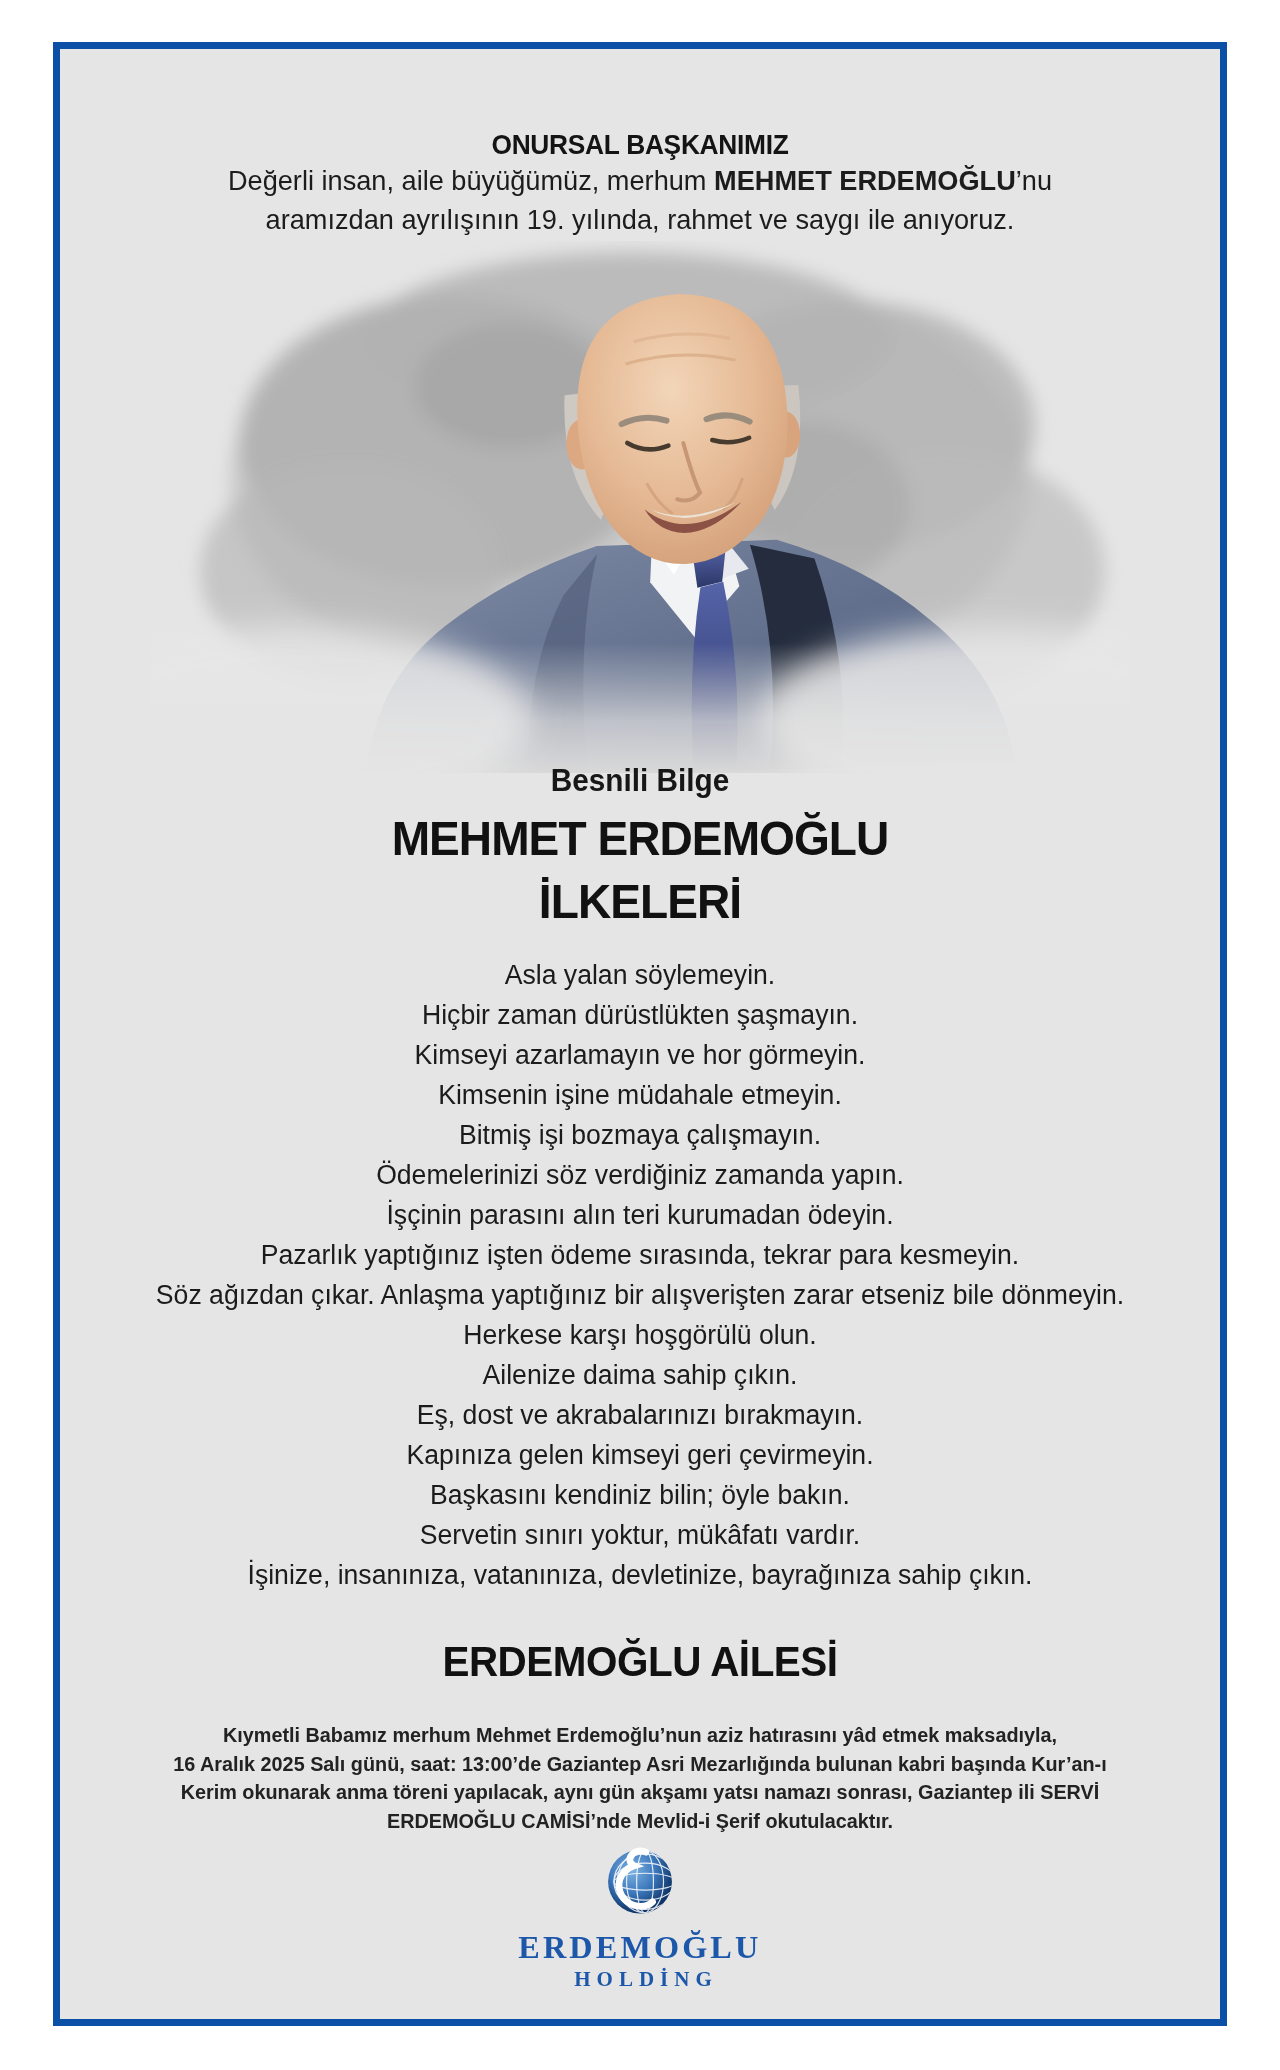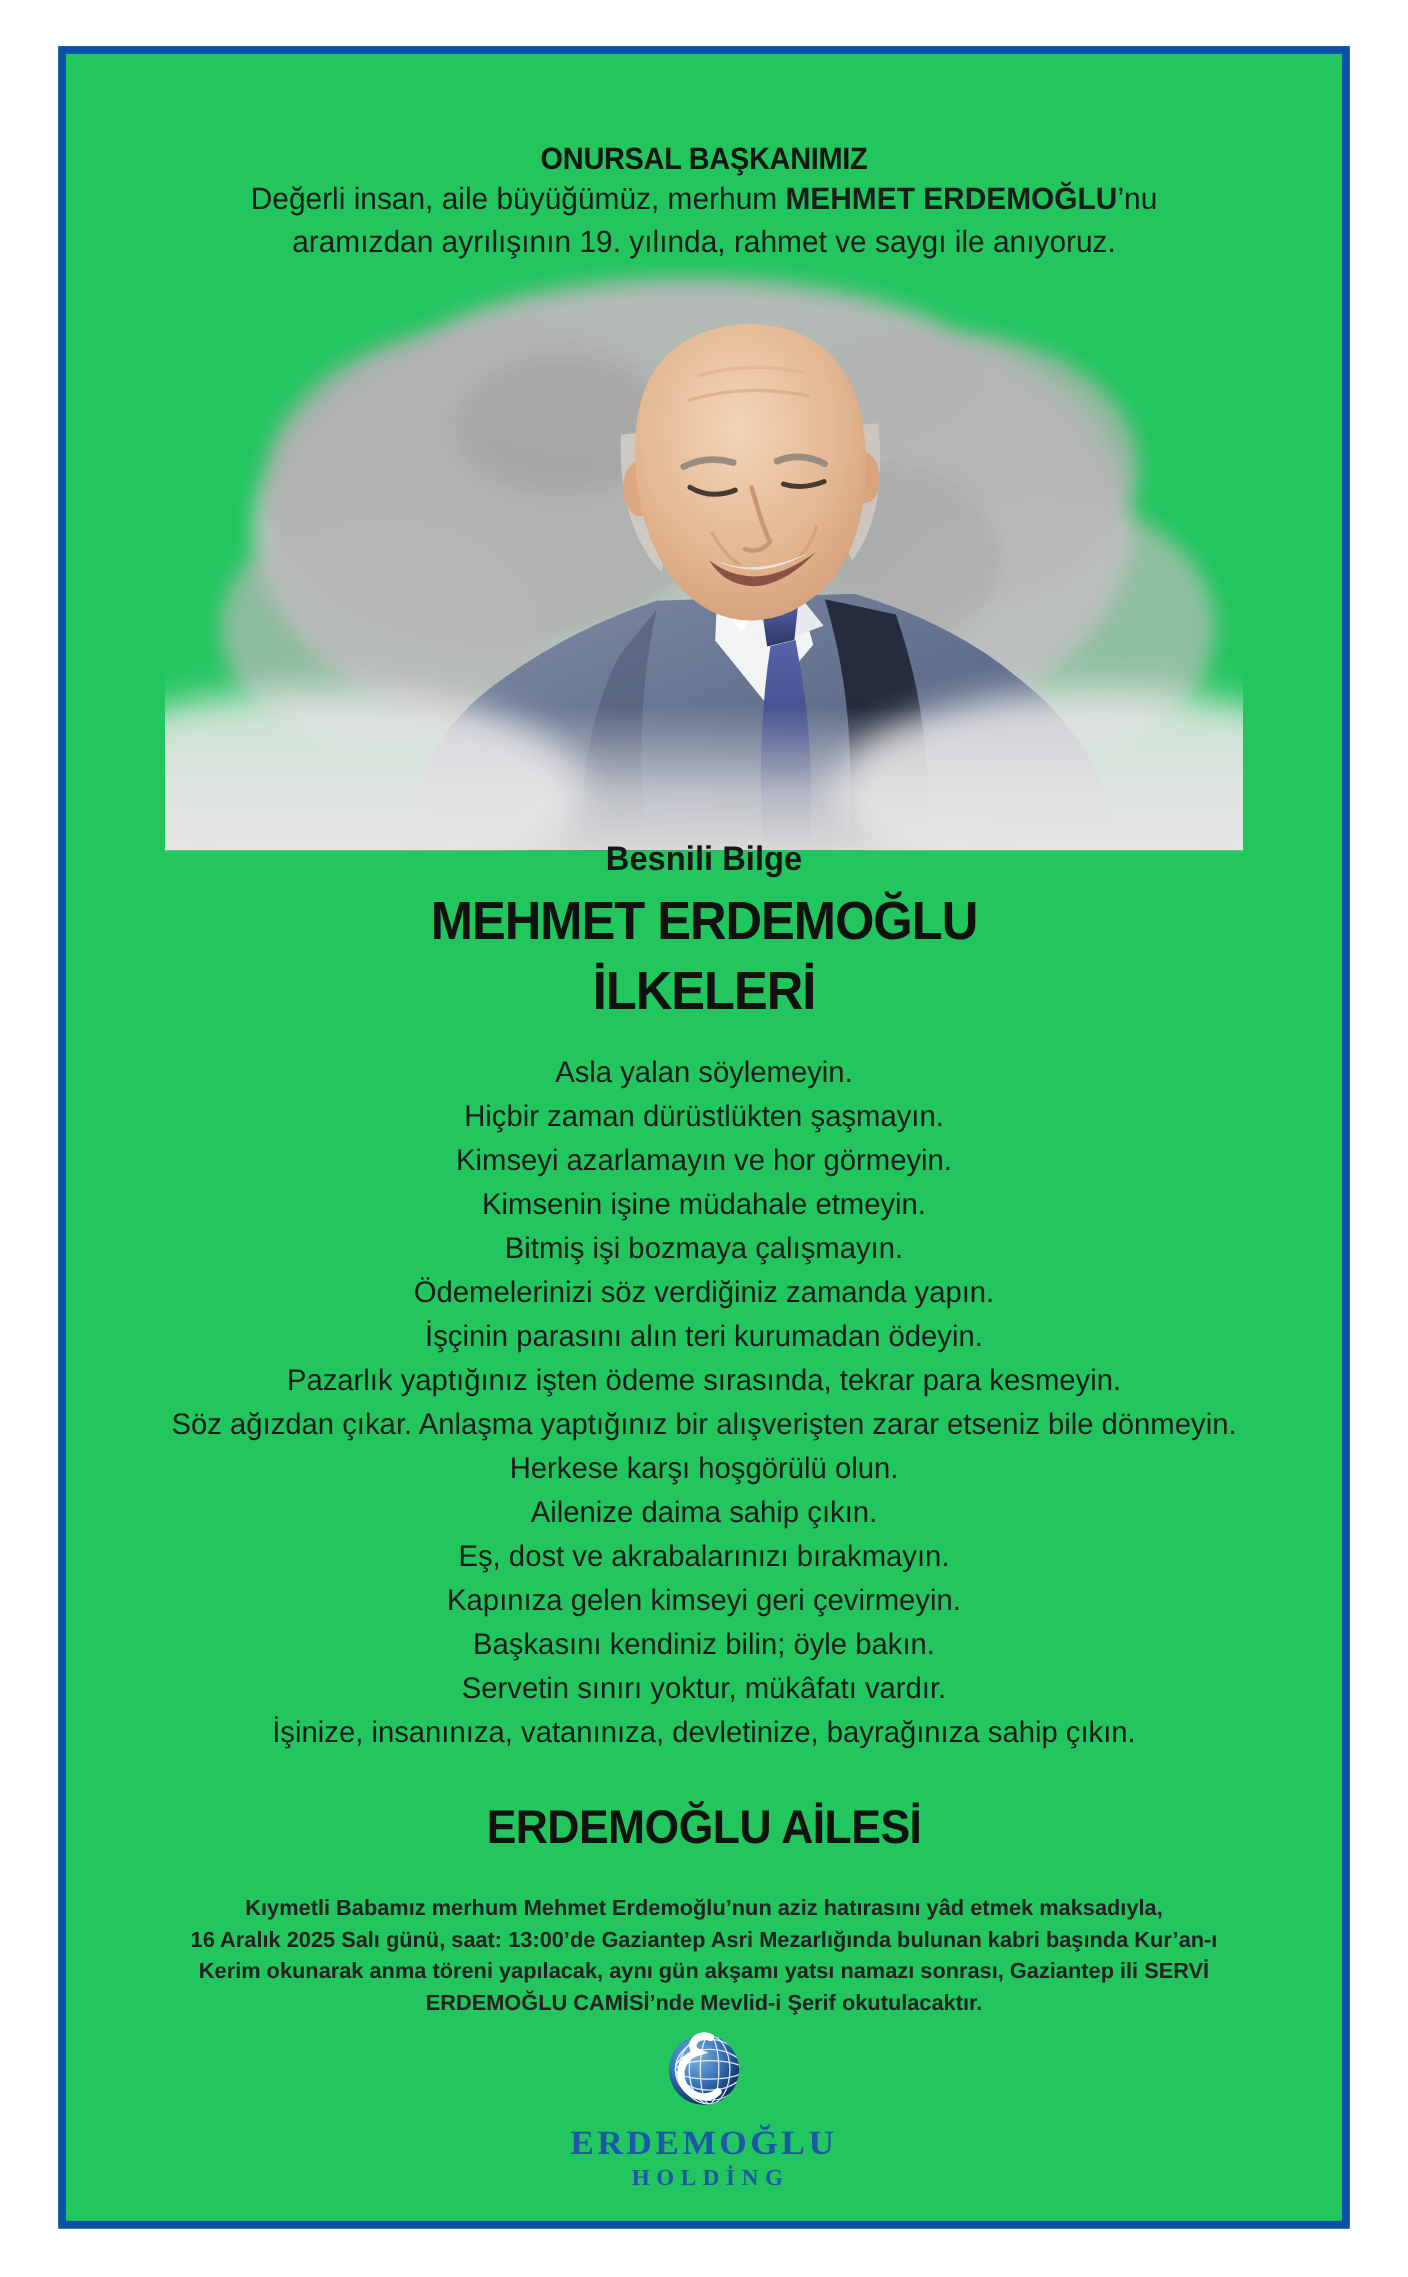--- a/index.html
+++ b/index.html
@@ -4,21 +4,21 @@
 <style>
   html,body{margin:0;padding:0;}
   body{
     width:1280px;height:2070px;position:relative;
     background:#ffffff;
     font-family:"Liberation Sans", sans-serif;
     color:#1a1a1a;
   }
   .frame{
     position:absolute;left:53px;top:42px;width:1174px;height:1984px;
-    box-sizing:border-box;border:7px solid #0b4fa6;background:#22c55e;
+    box-sizing:border-box;border:7px solid #0b4fa6;background:#e5e5e5;
     overflow:hidden;
   }
   .frame > *{position:absolute;left:0;right:0;text-align:center;}
 
   .h-title{
     top:80px;font-size:28px;font-weight:bold;color:#141414;
     transform:scaleX(.94);letter-spacing:-.3px;
   }
   .h-line1{top:116px;font-size:28px;color:#1c1c1c;transform:scaleX(.97);}
   .h-line1 .b{font-weight:bold;}

